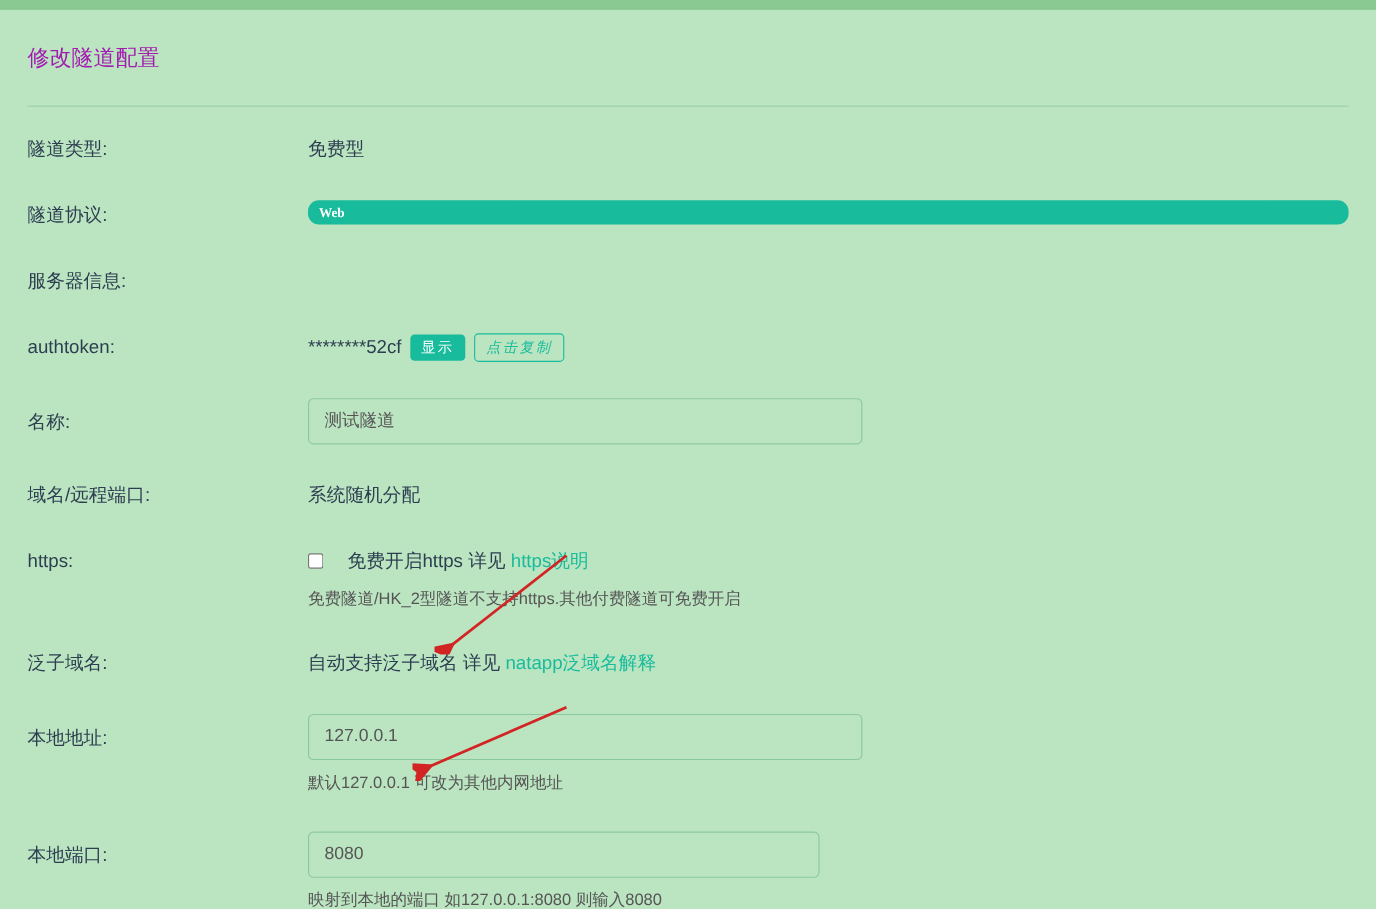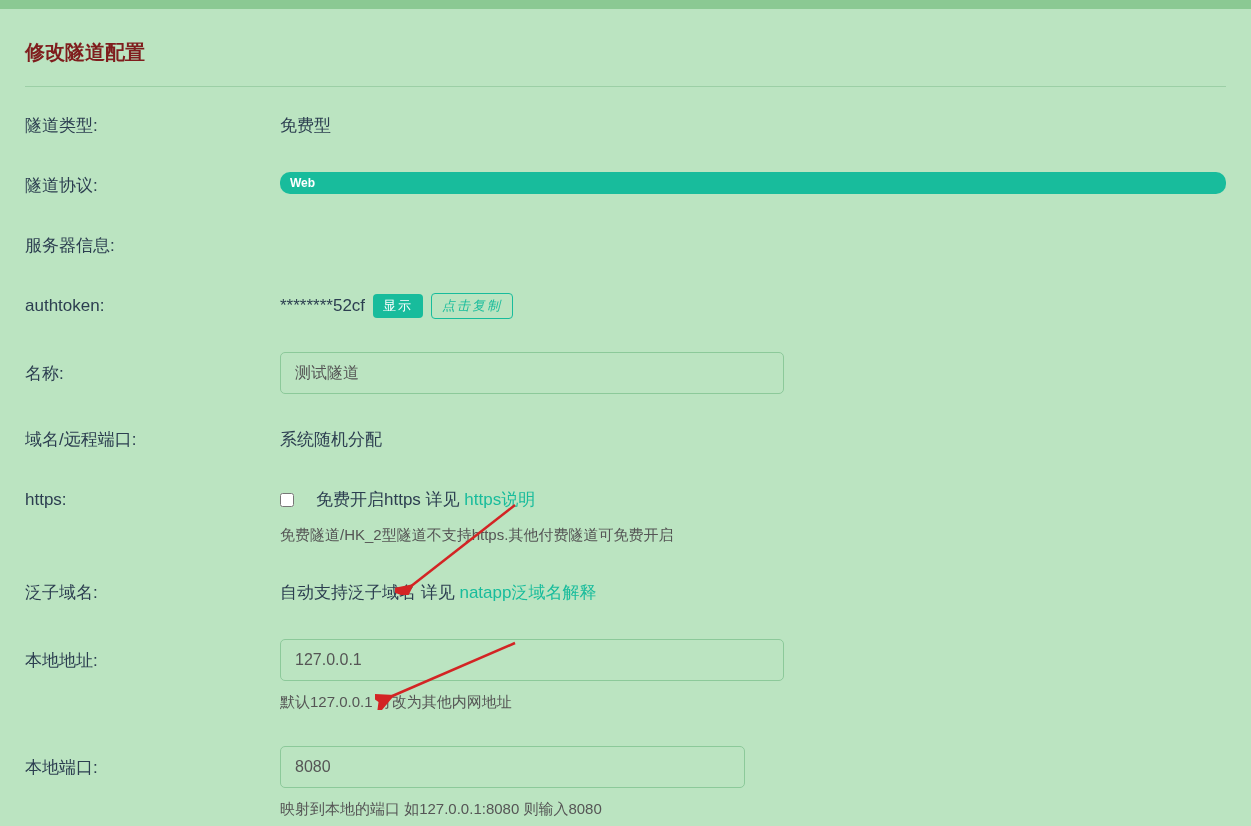--- a/index.html
+++ b/index.html
@@ -16,23 +16,23 @@
     }
     .header-strip {
       height: 9px;
       background-color: #8bc993;
     }
     .container {
       padding: 30px 25px 0 25px;
     }
     .page-title {
       font-size: 20px;
-      color: #7f1d1d;
-      font-weight: 700;
-      padding-bottom: 20px;
+      color: #a21caf;
+      font-weight: 400;
+      padding-bottom: 30px;
       border-bottom: 1px solid #9ccfa6;
       margin-bottom: 25px;
     }
     .form-row {
       display: flex;
       align-items: flex-start;
       margin-bottom: 32px;
     }
     .label-col {
       width: 255px;
@@ -56,20 +56,21 @@
     }
     .badge {
       display: inline-block;
       background-color: #18bc9c;
       color: #ffffff;
       font-size: 12px;
       font-weight: bold;
       padding: 2px 10px;
       border-radius: 10px;
       line-height: 18px;
+      font-family: Liberation Serif, serif;
     }
     .inline-row {
       display: flex;
       align-items: center;
       gap: 8px;
     }
     .btn {
       display: inline-block;
       padding: 2px 10px;
       font-size: 13px;

